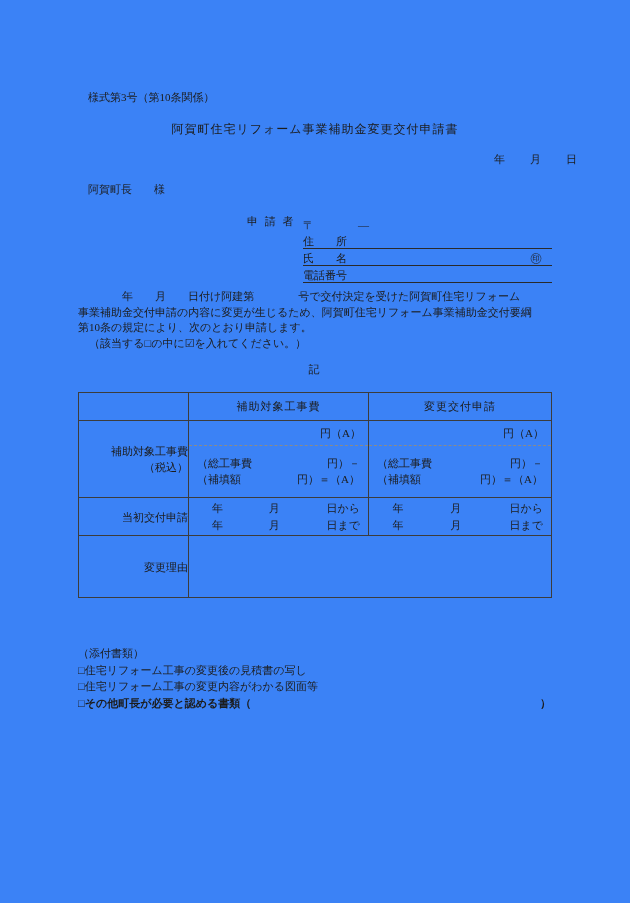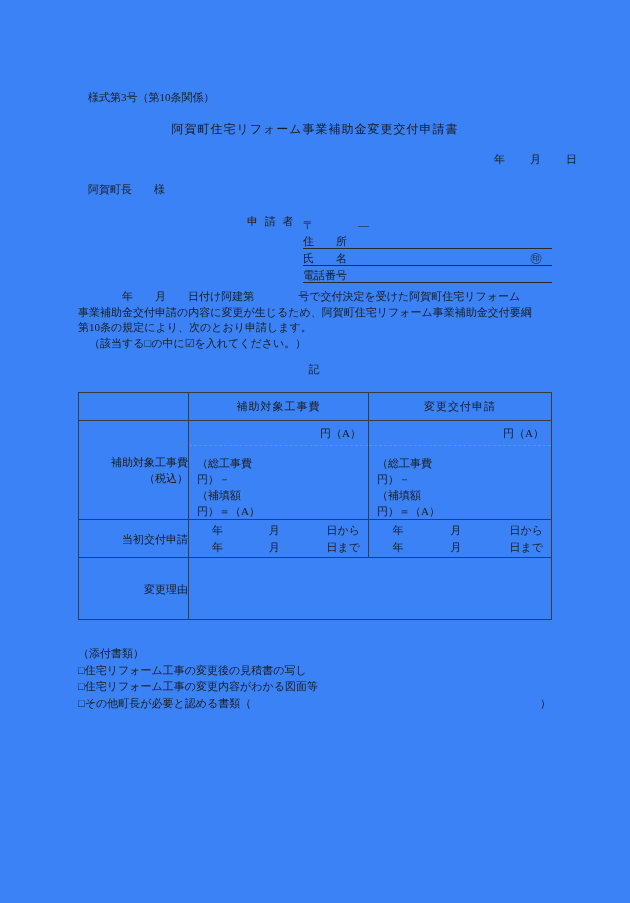--- a/index.html
+++ b/index.html
@@ -48,33 +48,33 @@
   .col-b{width:183px;}
   tr.hdr td{height:27px;text-align:center;letter-spacing:1px;}
   td.rowlabel{padding-left:7px;line-height:16px;text-align:right;}
   tr.cost td{height:76px;vertical-align:top;margin-left:12px;}
   tr.cost td.rowlabel{vertical-align:middle;}
   .amount-top{
     height:25px;display:flex;align-items:center;justify-content:flex-end;
     padding-right:7px;border-bottom:1px dashed #8a8a8a;box-sizing:border-box;
   }
   .formula{padding:9px 8px 0 8px;line-height:16px;}
-  .frow{display:flex;justify-content:flex-end;flex-direction:column;}
+  .frow{display:flex;justify-content:space-between;}
   tr.apply td{height:41px;}
   .yen-a{display:flex;align-items:center;justify-content:flex-end;padding-right:62px;}
   .yen-b{display:flex;align-items:center;justify-content:flex-end;padding-right:16px;}
   tr.period td{height:37px;}
   .pgrid{display:grid;grid-template-columns:1fr 1fr 1.15fr;line-height:17px;}
   .pgrid span{text-align:center;}
   .pgrid span:last-child{text-align:right;padding-right:8px;}
   tr.reason td{height:61px;}
 
   .attachments{left:78px;top:645px;width:473px;}
   .attachments .aline{line-height:16.5px;}
-  .attachments .aline.split{display:flex;justify-content:space-between;}
+  .attachments .aline.split{display:flex;justify-content:space-between;font-weight:bold;}
 </style>
 </head>
 <body>
 
 <div class="page">
 
   <div class="abs form-number">様式第3号（第10条関係）</div>
 
   <div class="abs doc-title">阿賀町住宅リフォーム事業補助金変更交付申請書</div>
 

